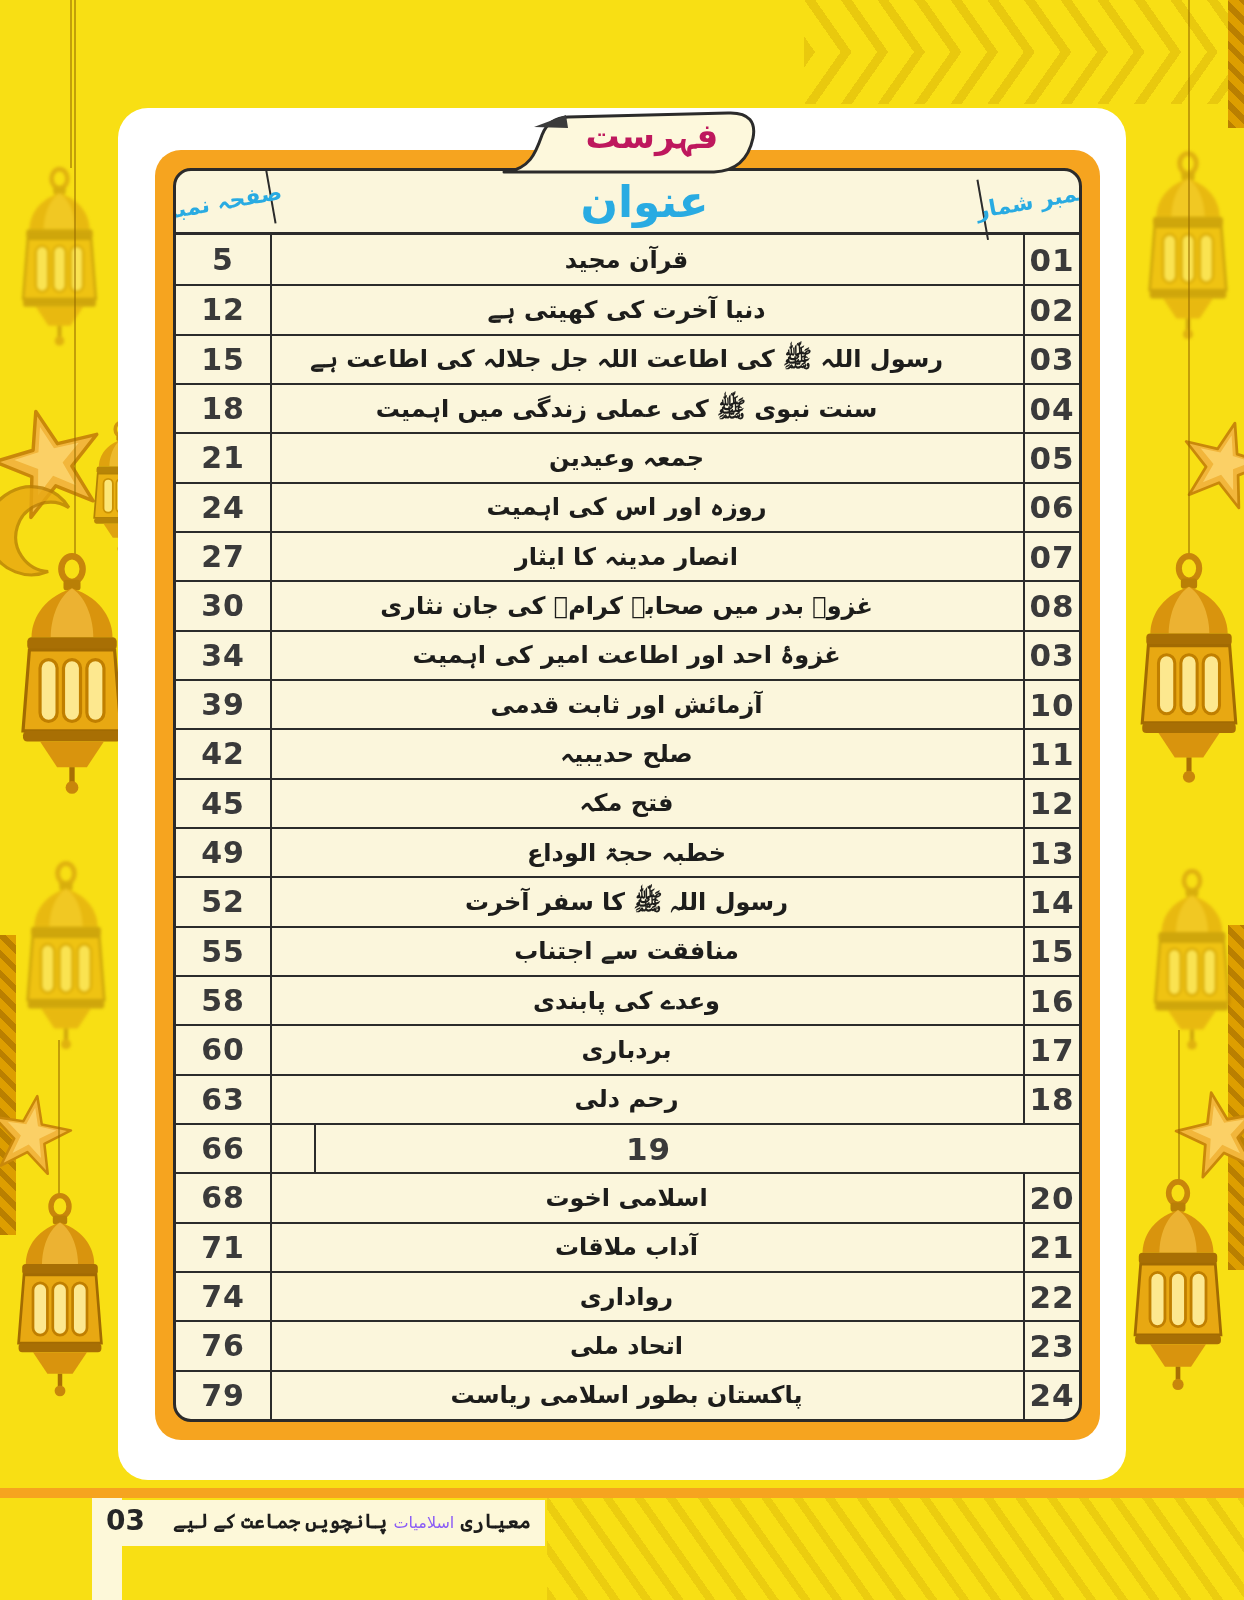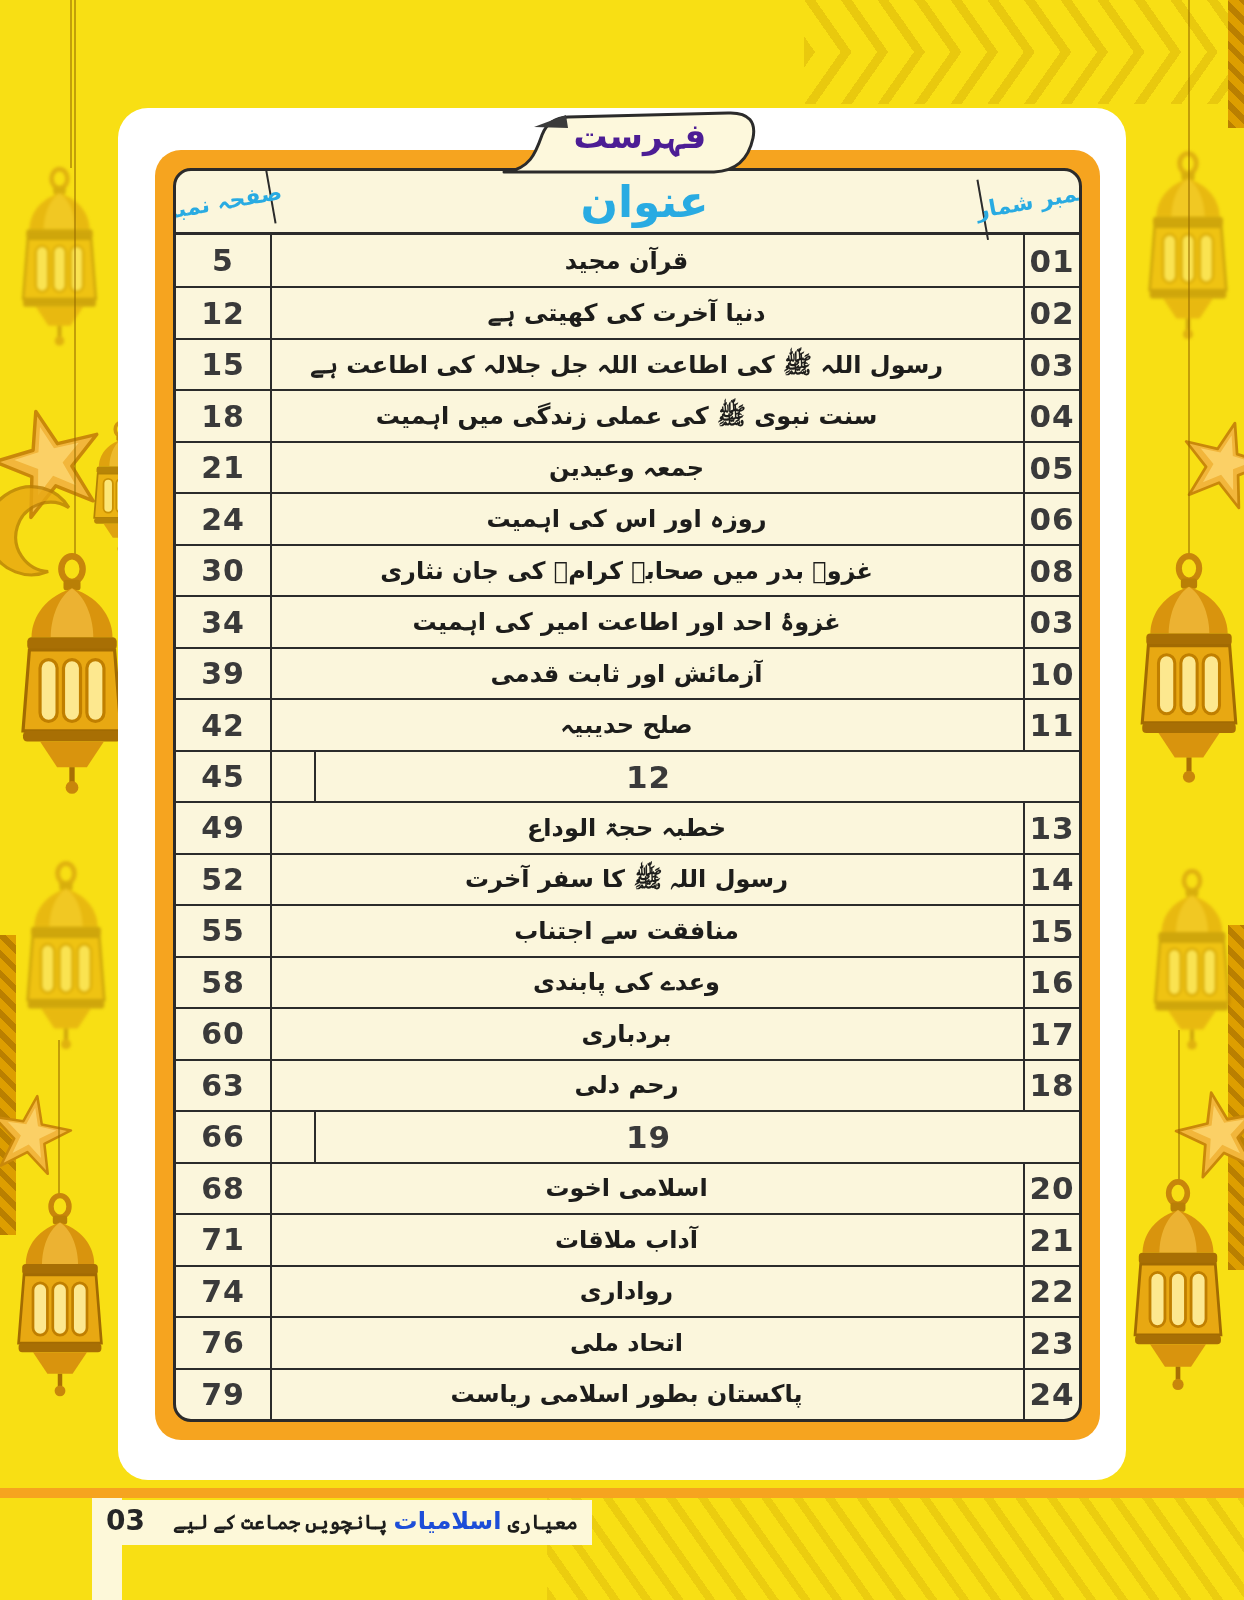--- a/index.html
+++ b/index.html
@@ -31,30 +31,30 @@
 
   
   .footer-orange { position:absolute; left:0; top:1488px; width:1244px; height:10px; background:#F6A41F; z-index:2; }
   .footer-bg { position:absolute; left:0; top:1498px; width:1244px; height:102px; background:#F8DF14; z-index:2; overflow:hidden; }
   .footer-bg::after { content:""; position:absolute; right:0; top:0; width:56%; height:100%;
     background:repeating-linear-gradient(55deg, rgba(198,150,0,.25) 0 8px, rgba(198,150,0,0) 8px 26px); }
   .footer-cream-strip { position:absolute; left:92px; top:1498px; width:30px; height:102px; background:#FDF8D9; z-index:3; }
   .footer-label { position:absolute; left:92px; top:1500px; display:flex; align-items:stretch; z-index:4; }
   .footer-pg { background:#FDF8D9; color:#262626; font-weight:bold; font-size:28px; line-height:42px; padding:0 10px 0 14px; }
   .footer-text { background:#FDF8D9; direction:rtl; padding:4px 14px 6px 18px; font-size:20px; color:#1d1d1b; line-height:34px; white-space:nowrap; }
-  .footer-text .hl { color:#1d4ed8; font-weight:bold; font-size:24px; }
+  .footer-text .hl { color:#8b5cf6; font-weight:normal; font-size:16px; }
   .footer-text .b { font-weight:bold;font-family:Liberation Serif, serif; }
 
   
   .card { position:absolute; left:118px; top:108px; width:1008px; height:1372px; background:#FFFFFF; border-radius:30px; z-index:5; }
 
   
   .tab { position:absolute; left:372px; top:2px; width:292px; height:66px; z-index:7; }
-  .tab .tab-title { position:absolute; left:4px; top:6px; width:100%; text-align:center; direction:rtl;
-    font-size:34px; font-weight:bold; color:#4c1d95; }
+  .tab .tab-title { position:absolute; left:16px; top:6px; width:100%; text-align:center; direction:rtl;
+    font-size:34px; font-weight:bold; color:#be185d; }
 
   
   .orange-panel { position:absolute; left:37px; top:42px; width:945px; height:1290px; background:#F6A41F; border-radius:26px; }
   .toc-table { position:absolute; left:18px; top:18px; right:18px; bottom:18px;
     background:#FBF6DC; border:3px solid #2B2B2B; border-radius:18px; overflow:hidden;
     display:flex; flex-direction:column; }
   .toc-header { height:64px; display:grid; grid-template-columns:96px 1fr 98px; border-bottom:3px solid #2B2B2B; }
   .toc-body { flex:1; display:grid; grid-auto-rows:1fr; }
   .toc-row { display:grid; grid-template-columns:96px 1fr 98px; }
   .toc-row + .toc-row { border-top:2.5px solid #2B2B2B; }
@@ -202,20 +202,25 @@
             <div class="cell page-col num">21</div>
             <div class="cell urdu-title" dir="rtl">جمعہ وعیدین</div>
             <div class="cell serial-col num">05</div>
           </div>
           <div class="toc-row">
             <div class="cell page-col num">24</div>
             <div class="cell urdu-title" dir="rtl">روزہ اور اس کی اہمیت</div>
             <div class="cell serial-col num">06</div>
           </div>
           <div class="toc-row">
+            <div class="cell page-col num">27</div>
+            <div class="cell urdu-title" dir="rtl">انصار مدینہ کا ایثار</div>
+            <div class="cell serial-col num">07</div>
+          </div>
+          <div class="toc-row">
             <div class="cell page-col num">30</div>
             <div class="cell urdu-title" dir="rtl">غزوۂ بدر میں صحابہ کرامؓ کی جان نثاری</div>
             <div class="cell serial-col num">08</div>
           </div>
           <div class="toc-row">
             <div class="cell page-col num">34</div>
             <div class="cell urdu-title" dir="rtl">غزوۂ احد اور اطاعت امیر کی اہمیت</div>
             <div class="cell serial-col num">03</div>
           </div>
           <div class="toc-row">
@@ -223,20 +228,21 @@
             <div class="cell urdu-title" dir="rtl">آزمائش اور ثابت قدمی</div>
             <div class="cell serial-col num">10</div>
           </div>
           <div class="toc-row">
             <div class="cell page-col num">42</div>
             <div class="cell urdu-title" dir="rtl">صلح حدیبیہ</div>
             <div class="cell serial-col num">11</div>
           </div>
           <div class="toc-row">
             <div class="cell page-col num">45</div>
+            <div class="cell urdu-title" dir="rtl">فتح مکہ</div>
             <div class="cell serial-col num">12</div>
           </div>
           <div class="toc-row">
             <div class="cell page-col num">49</div>
             <div class="cell urdu-title" dir="rtl">خطبہ حجۃ الوداع</div>
             <div class="cell serial-col num">13</div>
           </div>
           <div class="toc-row">
             <div class="cell page-col num">52</div>
             <div class="cell urdu-title" dir="rtl">رسول اللہ ﷺ کا سفر آخرت</div>

